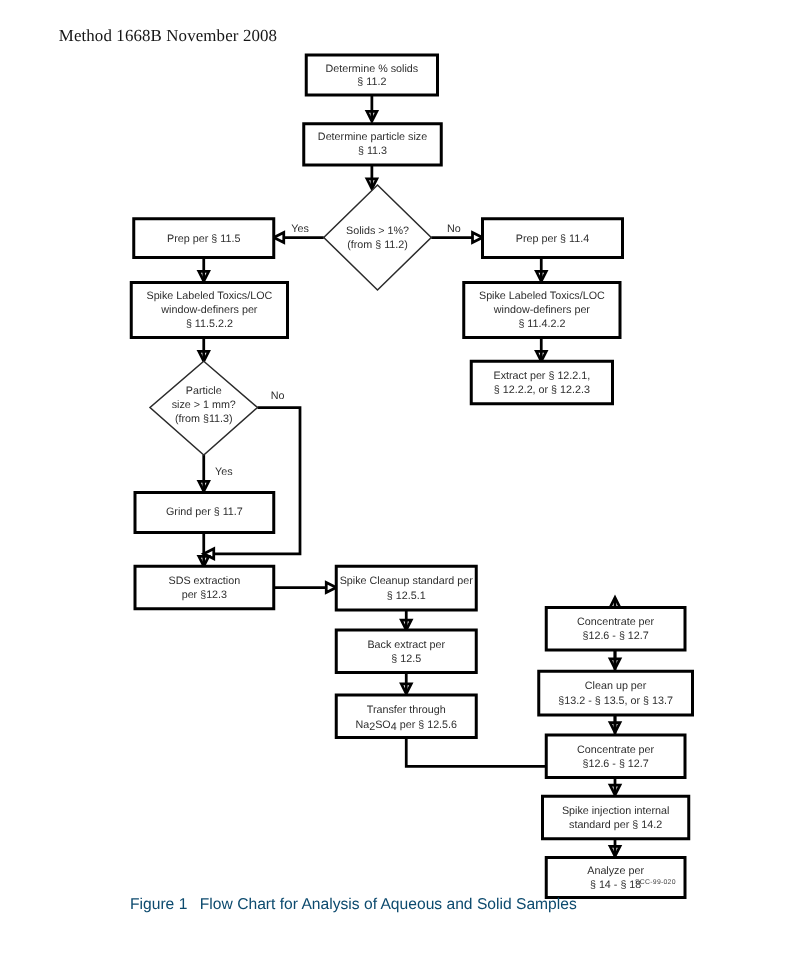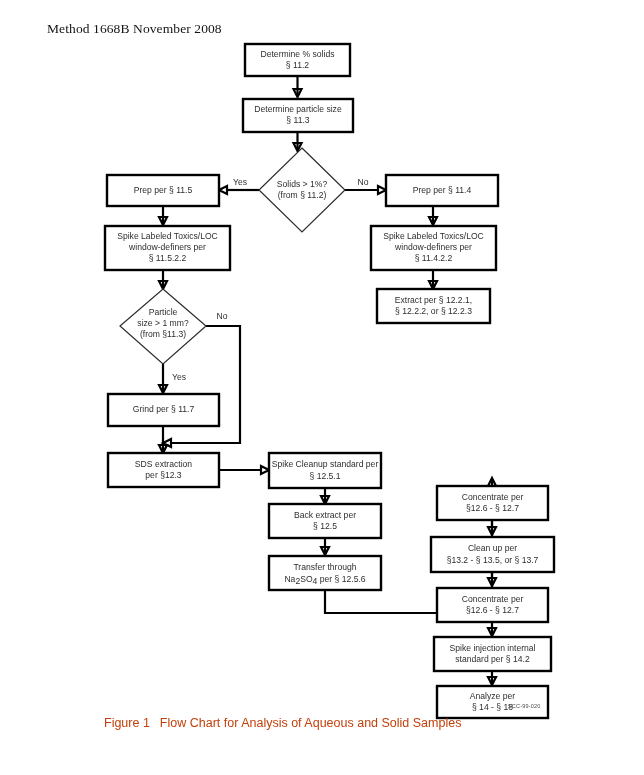--- a/index.html
+++ b/index.html
@@ -30,21 +30,21 @@
     letter-spacing: 0.1px;
     color: #151515;
     white-space: nowrap;
   }
   #figure-caption {
     position: absolute;
     left: 104px;
     top: 716px;
     font-family: "Liberation Sans", sans-serif;
     font-size: 12.5px;
-    color: #c2410c;
+    color: #0c4a6e;
     white-space: nowrap;
   }
   #figure-caption .cap-gap { display: inline-block; width: 10px; }
   #doc-code {
     position: absolute;
     left: 508px;
     top: 703px;
     font-family: "Liberation Sans", sans-serif;
     font-size: 5.5px;
     letter-spacing: 0.2px;

